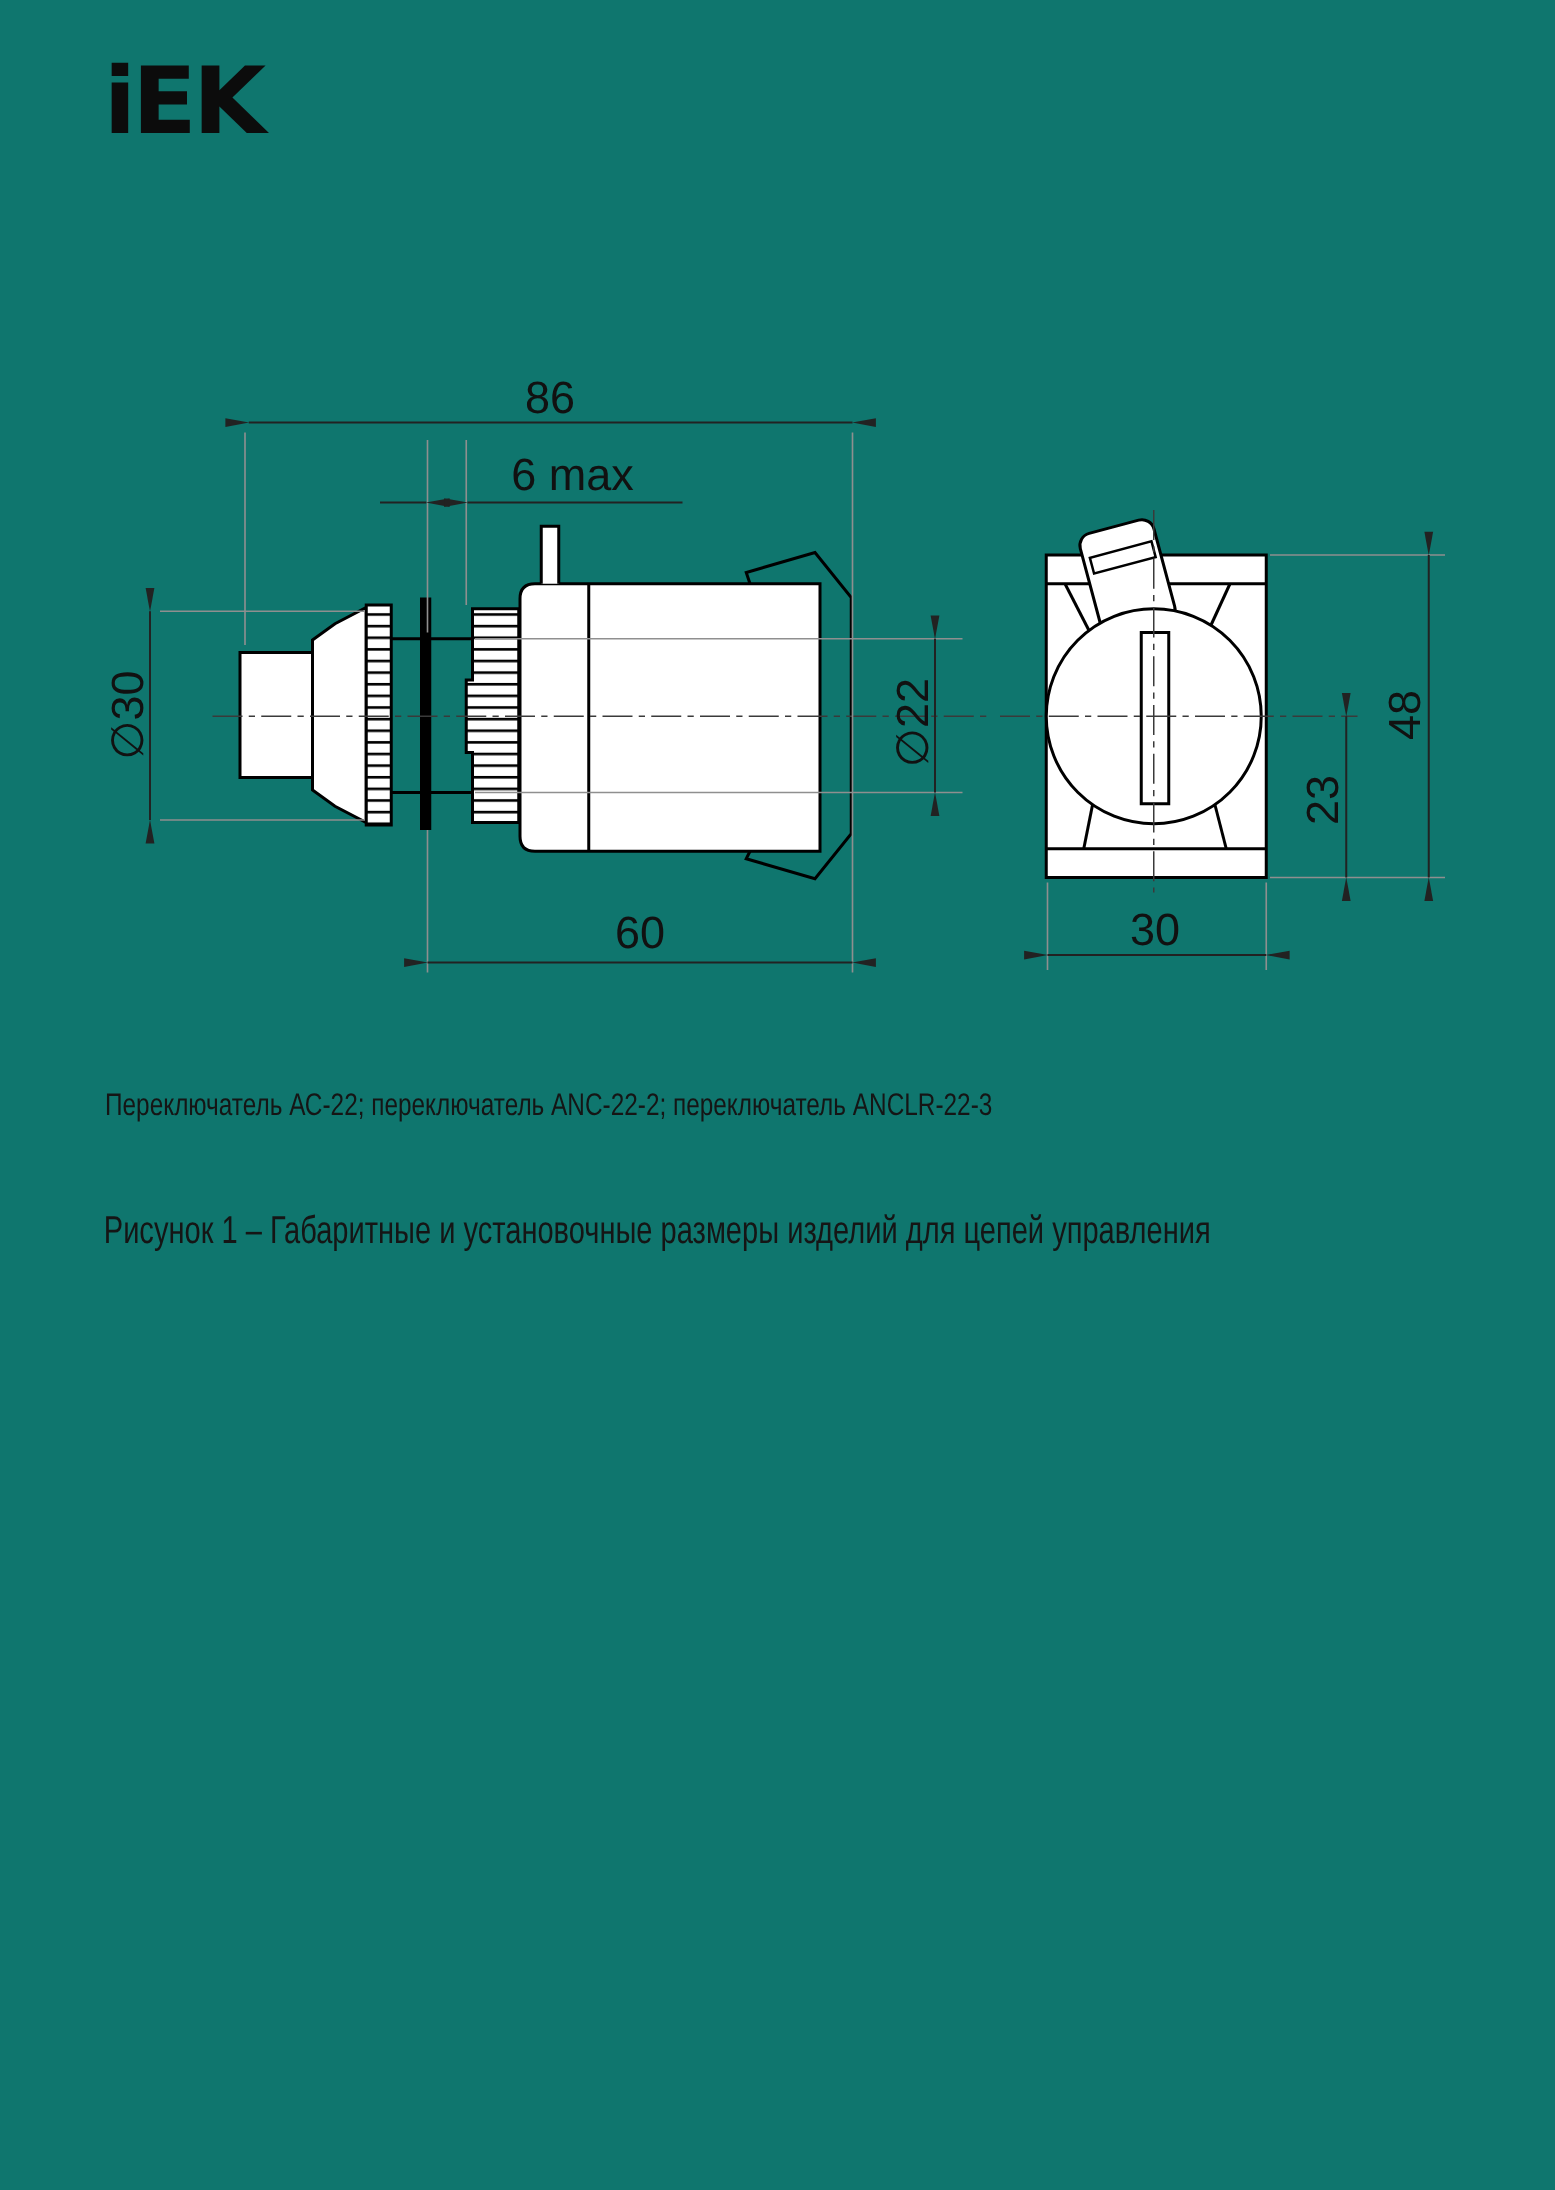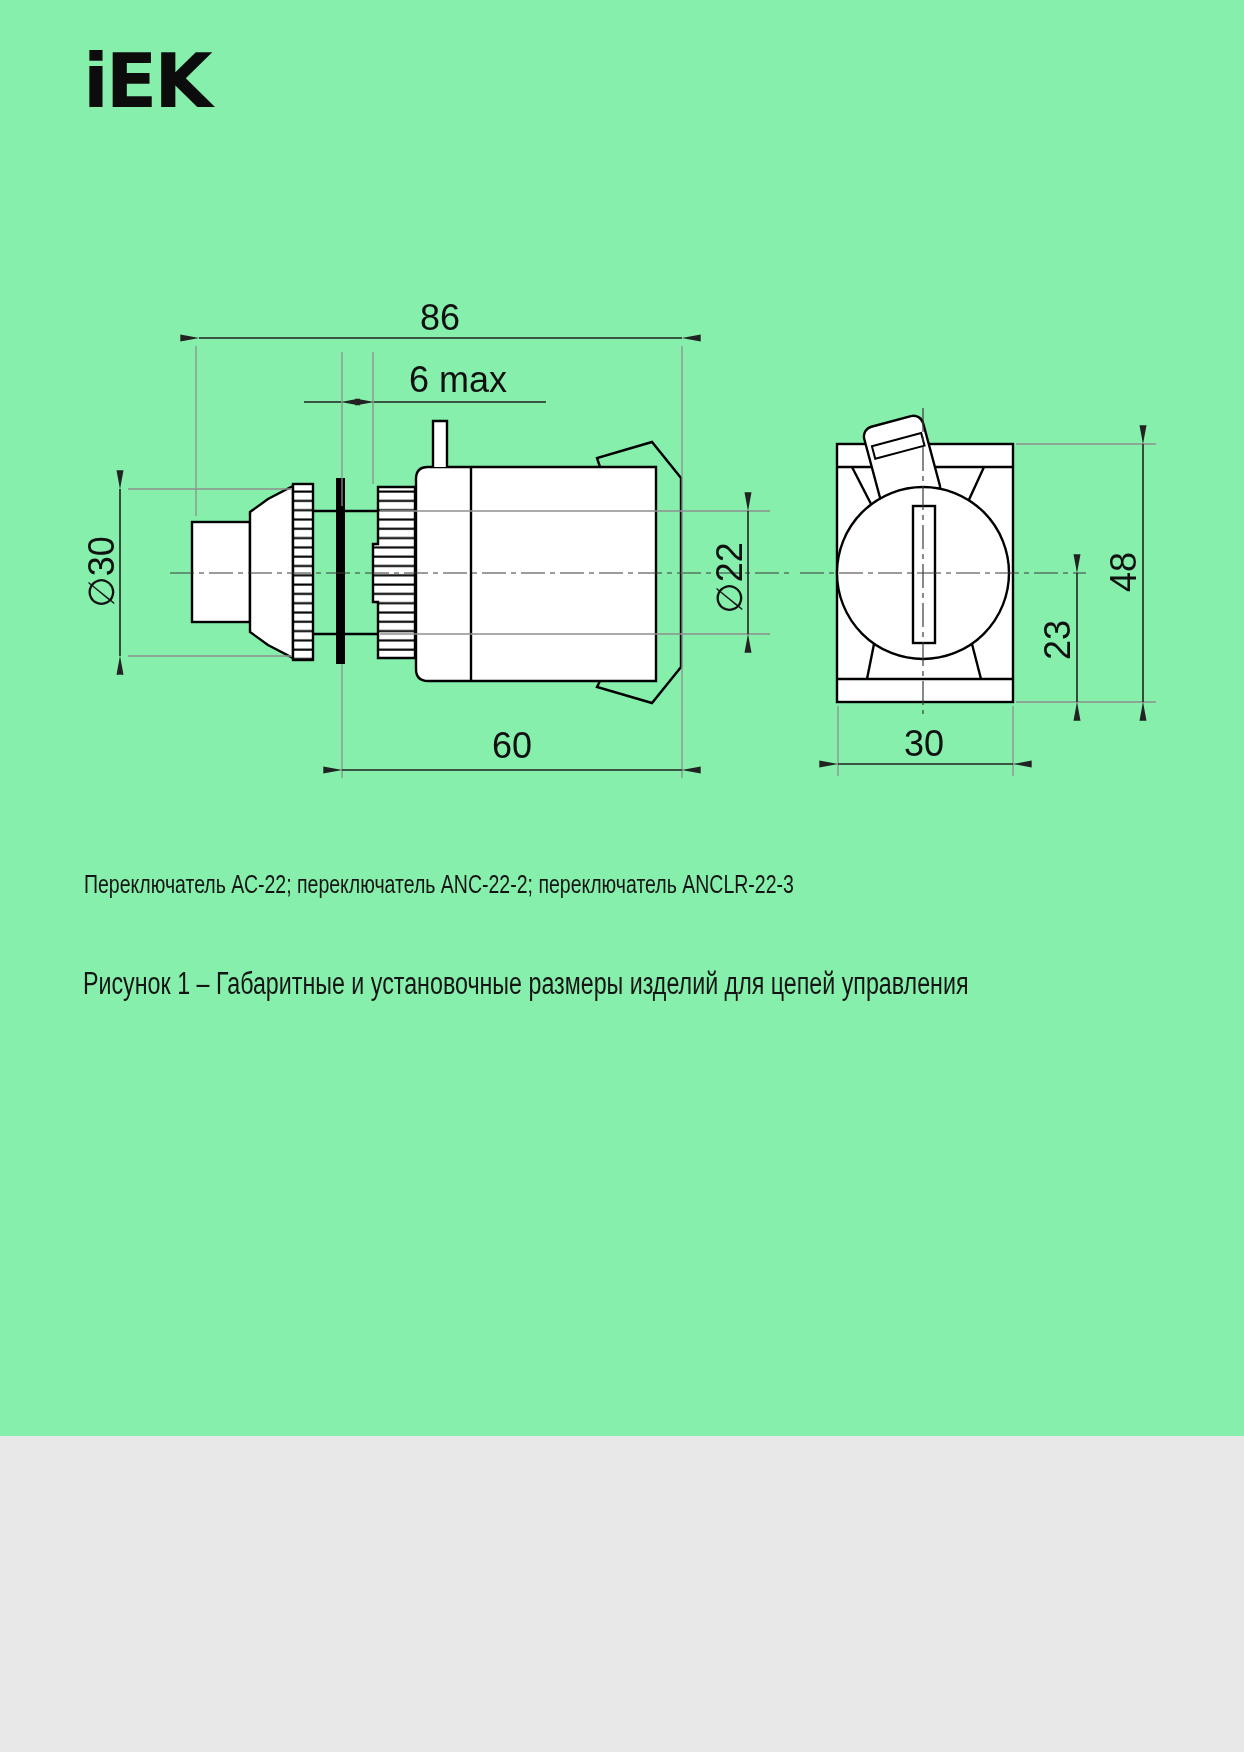--- a/index.html
+++ b/index.html
@@ -1,17 +1,17 @@
 <!DOCTYPE html>
 <html><head>
 <meta charset="utf-8">
 <style>
   html,body{margin:0;padding:0;background:#e8e8e8;}
   #page{
-    position:relative;width:1244px;height:1436px;background:#86efac;
+    position:relative;width:1244px;height:1752px;background:#0f766e;
     font-family:"Liberation Sans",sans-serif;overflow:hidden;margin:0 auto;text-decoration:underline;
   }
   #drawing-svg{position:absolute;left:0;top:0;width:1244px;height:1752px;}
   .logo{
     position:absolute;left:83px;top:44px;
     font-family:"DejaVu Sans","Liberation Sans",sans-serif;
     font-weight:900;font-size:74px;line-height:74px;color:#0c0c0c;
     letter-spacing:-3px;transform:scaleX(1.02);transform-origin:left top;
   }
   .caption{

